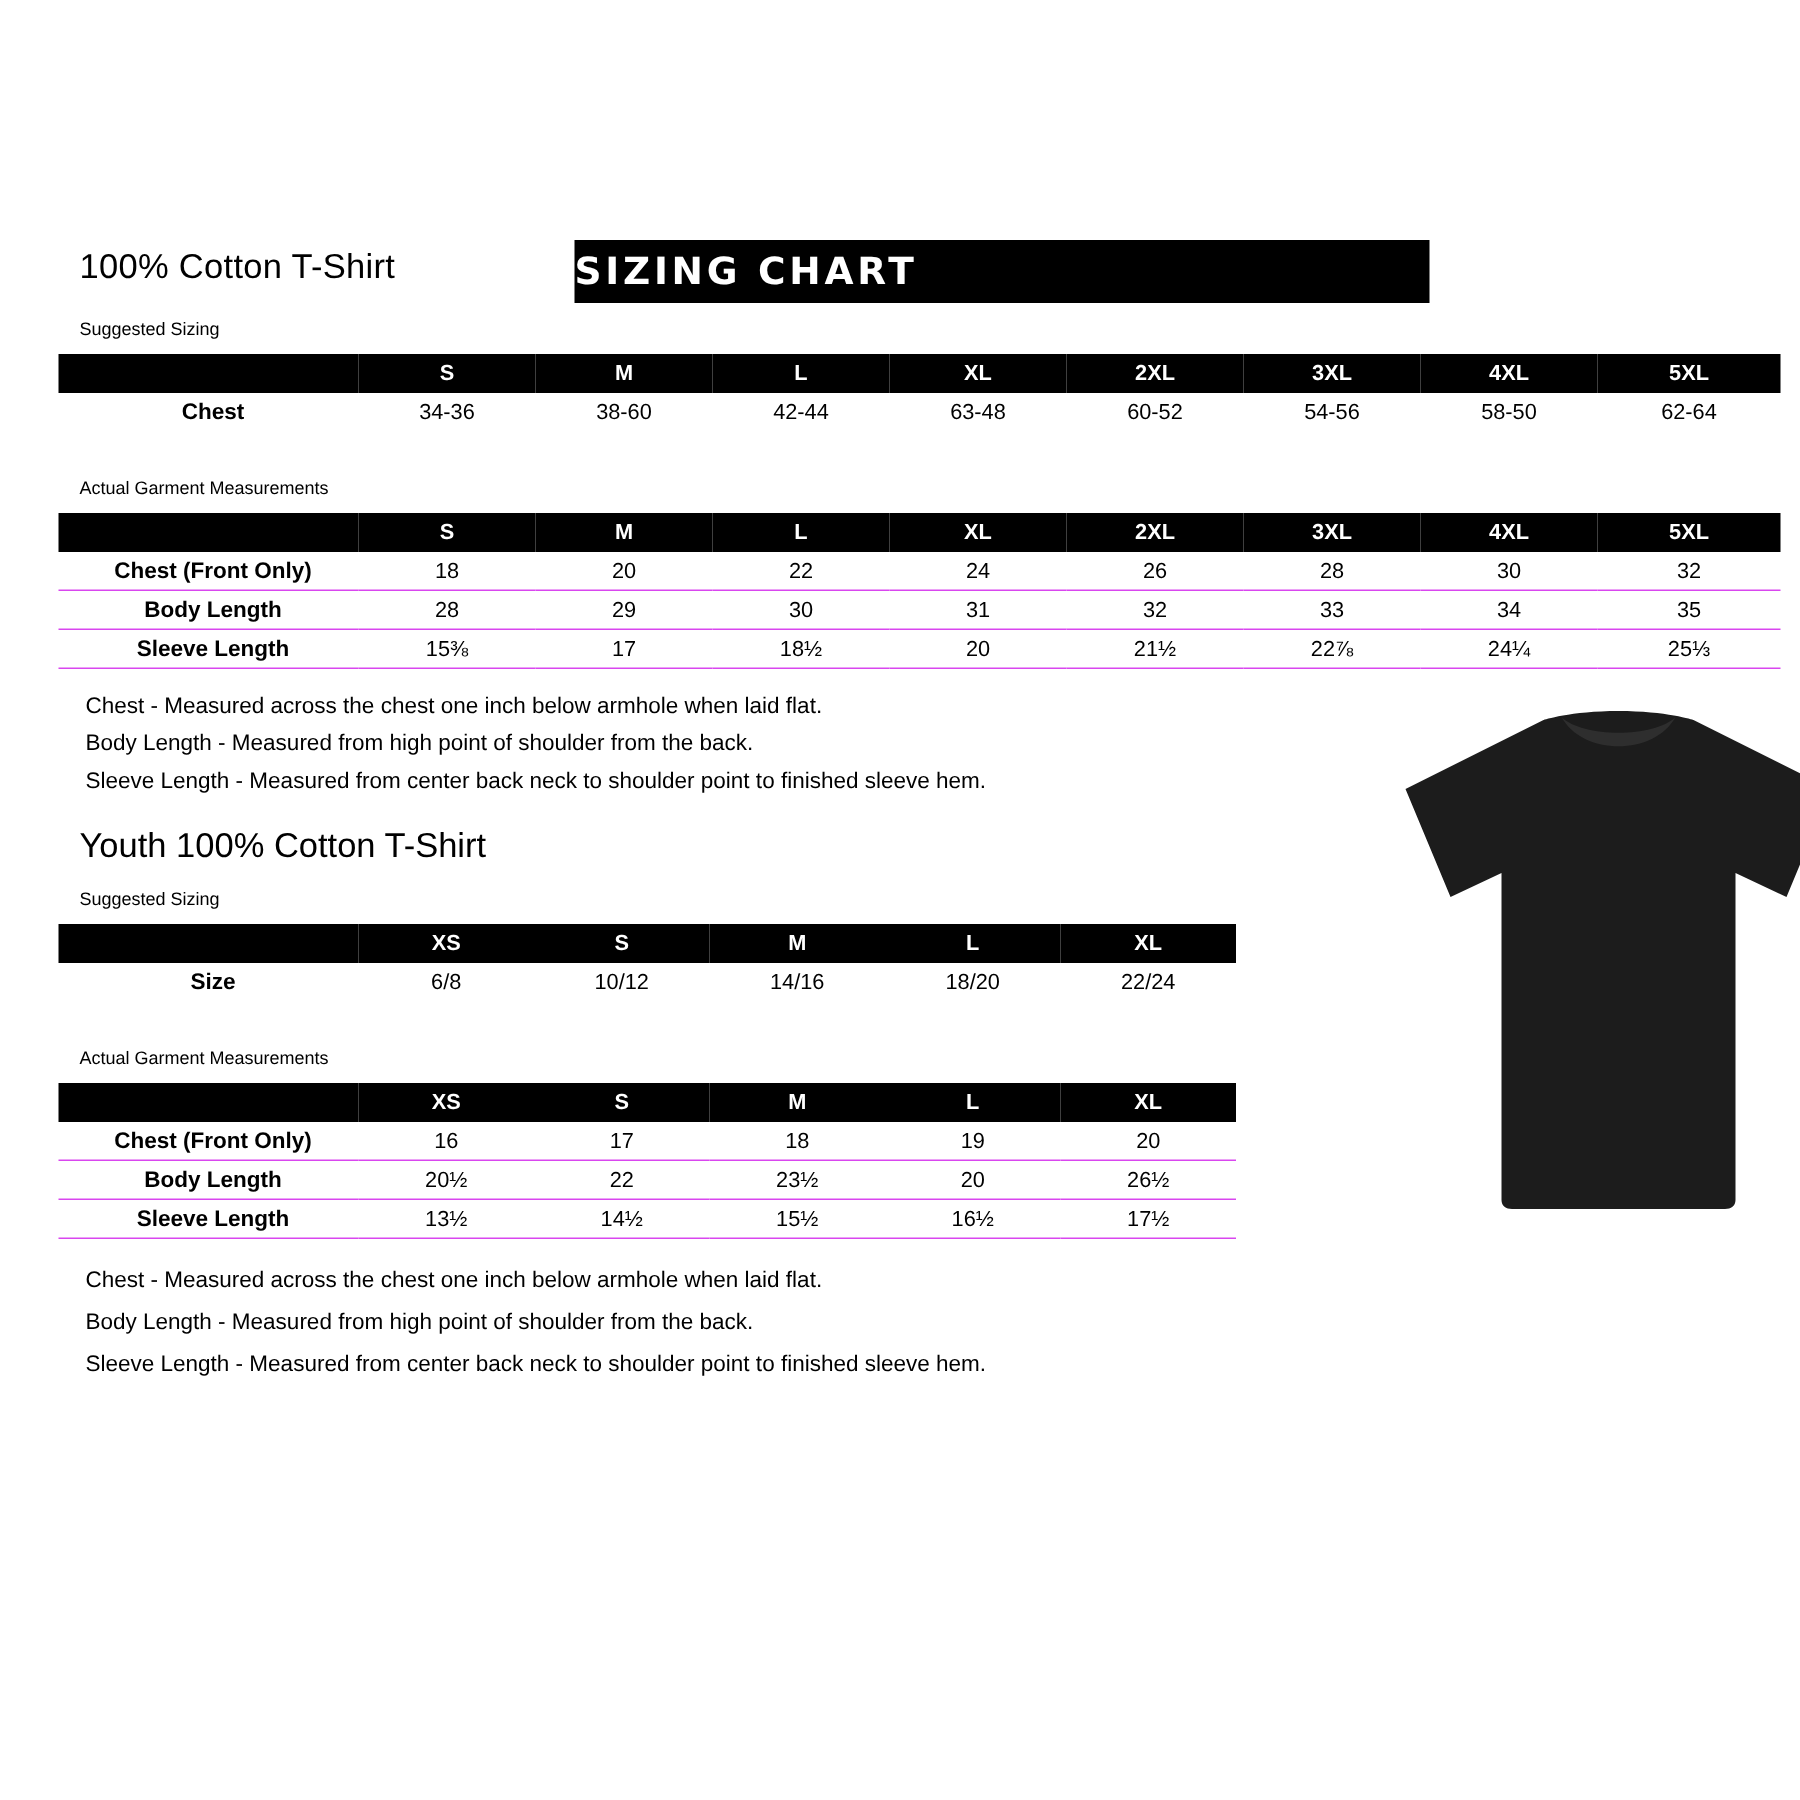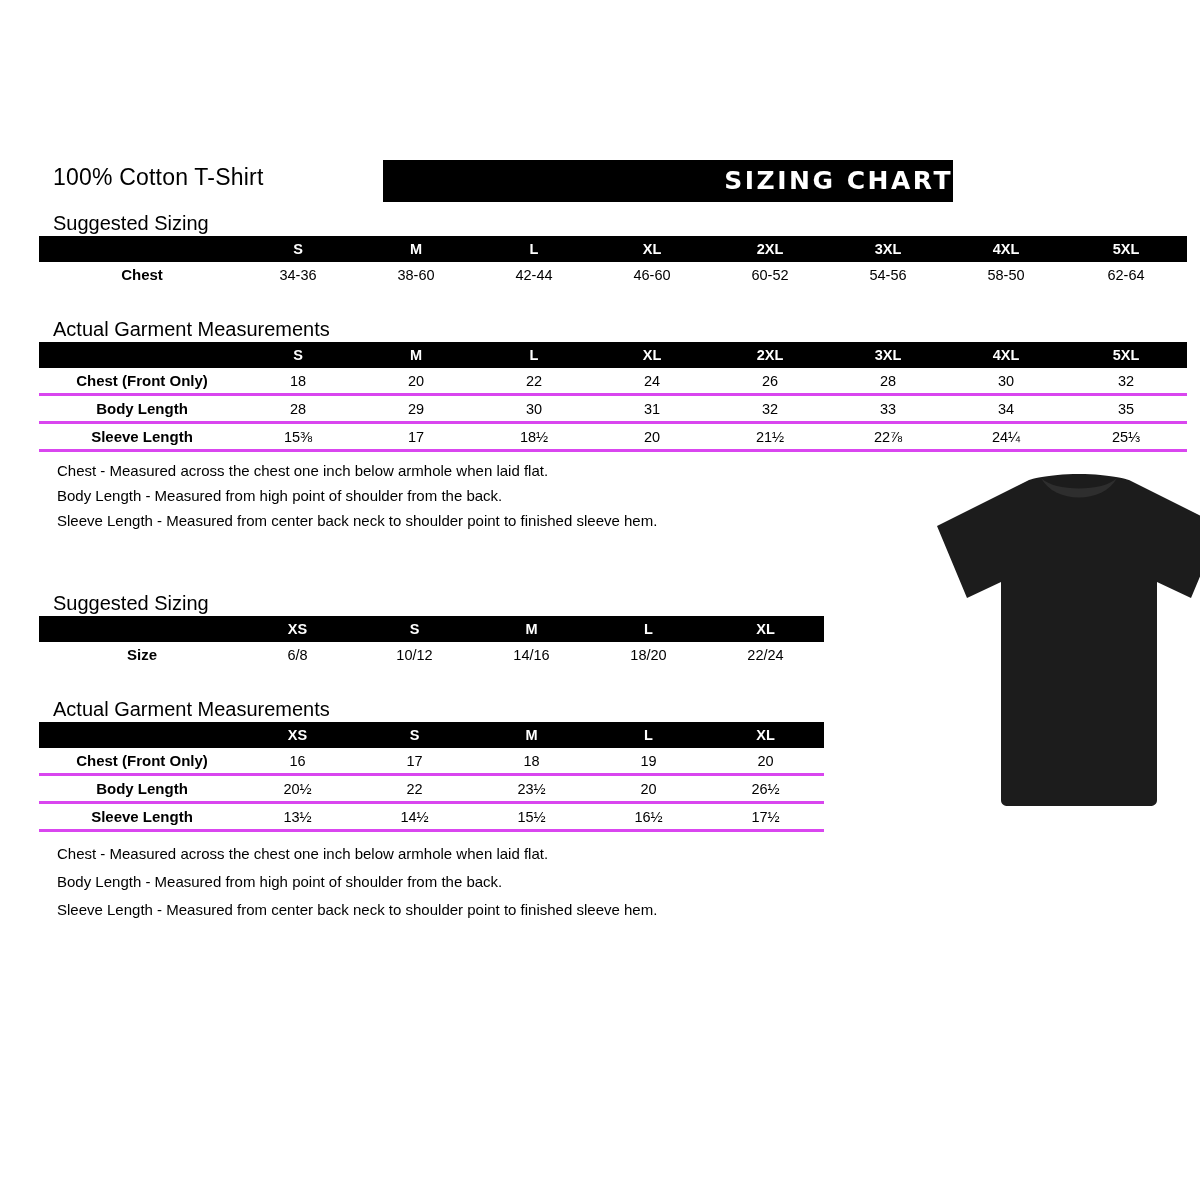--- a/index.html
+++ b/index.html
@@ -47,32 +47,32 @@
     width: 570px;
     height: 42px;
     background: #000000;
   }
   .banner-text {
     position: absolute;
     left: 0; top: 0;
     width: 570px;
     height: 42px;
     line-height: 42px;
-    text-align: right;
+    text-align: left;
     color: #ffffff;
     font-size: 25px;
     font-weight: bold;
     letter-spacing: 2.5px;
     font-family: "DejaVu Sans", sans-serif;
   }
 
   
   .sec-label {
     position: absolute;
-    font-size: 20px;
+    font-size: 12px;
     font-weight: 400;
     white-space: nowrap;
     text-align: center;
   }
   .big-label {
     position: absolute;
     font-size: 23px;
     font-weight: 400;
     white-space: nowrap;
   }
@@ -103,21 +103,21 @@
     text-align: left;
     padding-left: 6px;
   }
   table.st tbody td.lbl {
     text-align: center;
     padding-left: 6px;
     font-weight: bold;
     font-size: 15px;
   }
   table.st tbody tr.sep td {
-    border-bottom: 3px solid #d946ef;
+    border-bottom: 1px solid #d946ef;
   }
 
   
   .note {
     position: absolute;
     font-size: 15px;
     white-space: nowrap;
   }
 
   
@@ -167,21 +167,21 @@
           <th>4XL</th>
           <th>5XL</th>
         </tr>
       </thead>
     <tbody>
         <tr>
           <td class="lbl">Chest</td>
           <td>34-36</td>
           <td>38-60</td>
           <td>42-44</td>
-          <td>46-60</td>
+          <td>63-48</td>
           <td>60-52</td>
           <td>54-56</td>
           <td>58-50</td>
           <td>62-64</td>
         </tr>
       </tbody>
   </table>
 
   <div class="sec-label" style="left:14px; top:318px;">Actual Garment Measurements</div>
 
@@ -244,20 +244,21 @@
           <td>24¼</td>
           <td>25⅓</td>
         </tr>
       </tbody>
   </table>
 
   <div class="note" style="left:18px; top:462px;">Chest - Measured across the chest one inch below armhole when laid flat.</div>
   <div class="note" style="left:18px; top:487px;">Body Length - Measured from high point of shoulder from the back.</div>
   <div class="note" style="left:18px; top:512px;">Sleeve Length - Measured from center back neck to shoulder point to finished sleeve hem.</div>
 
+  <div class="big-label" style="left:14px; top:550px;">Youth 100% Cotton T-Shirt</div>
   <div class="sec-label" style="left:14px; top:592px;">Suggested Sizing</div>
 
   <table class="st" id="youth-suggested" style="left:0px; top:616px; width:785px;">
     <colgroup>
       <col style="width:200px">
       <col style="width:117px">
         <col style="width:117px">
         <col style="width:117px">
         <col style="width:117px">
         <col style="width:117px">

